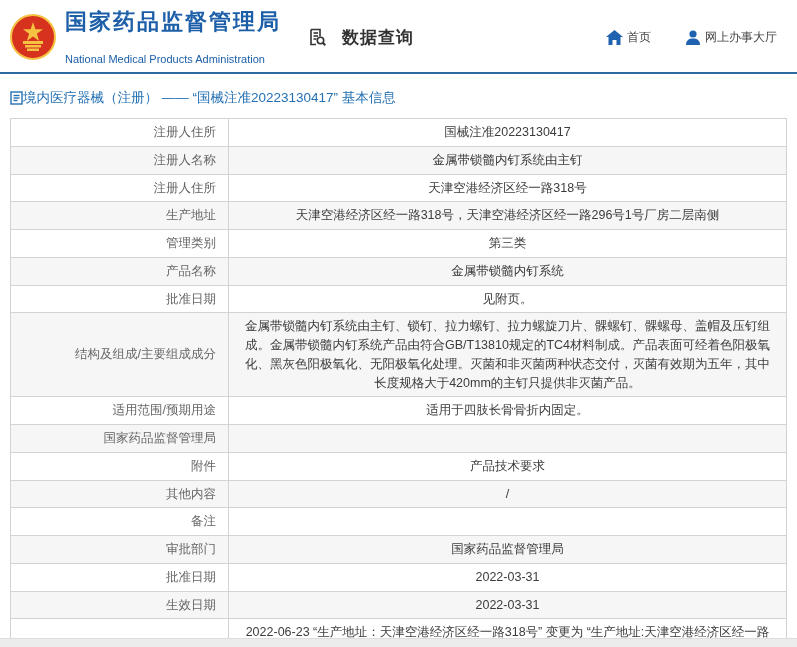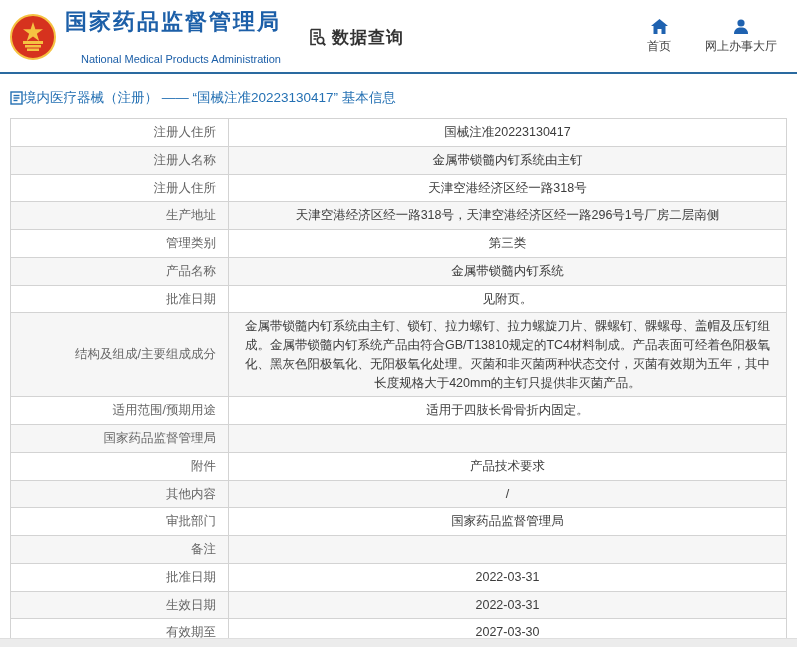--- a/index.html
+++ b/index.html
@@ -25,45 +25,43 @@
     color: #1c5fa8;
     font-size: 22px;
     font-weight: bold;
     letter-spacing: 2px;
     line-height: 1.15;
   }
   .org-en {
     color: #1c5fa8;
     font-size: 11px;
     margin-top: 18px;
-    text-align: right;
   }
   .section-tab {
     display: flex;
     align-items: center;
     margin-left: 26px;
-    gap: 5px;
+    gap: 15px;
     cursor: pointer;
     text-align: center;
   }
   .section-tab .label {
     color: #333;
     font-size: 17px;
     font-weight: 600;
     letter-spacing: 1px;
   }
   .top-nav {
     margin-left: auto;
     display: flex;
     gap: 34px;
     padding-right: 6px;
   }
   .nav-item {
     display: flex;
-    flex-direction: column;
     align-items: center;
     gap: 4px;
     cursor: pointer;
   }
   .nav-item .nav-label {
     font-size: 12px;
     color: #444;
   }
   
   .breadcrumb {
@@ -219,38 +217,34 @@
   </tr>
       <tr>
     <th class="label-cell">附件</th>
     <td class="value-cell">产品技术要求</td>
   </tr>
       <tr>
     <th class="label-cell">其他内容</th>
     <td class="value-cell">/</td>
   </tr>
       <tr>
+    <th class="label-cell">备注</th>
+    <td class="value-cell"></td>
+  </tr>
+      <tr>
     <th class="label-cell">审批部门</th>
     <td class="value-cell">国家药品监督管理局</td>
   </tr>
       <tr>
-    <th class="label-cell">备注</th>
-    <td class="value-cell"></td>
-  </tr>
-      <tr>
     <th class="label-cell">批准日期</th>
     <td class="value-cell">2022-03-31</td>
   </tr>
       <tr>
     <th class="label-cell">生效日期</th>
     <td class="value-cell">2022-03-31</td>
-  </tr>
-      <tr>
-    <th class="label-cell">有效期至</th>
-    <td class="value-cell">2027-03-30</td>
   </tr>
       <tr>
     <th class="label-cell">变更情况</th>
     <td class="value-cell">2022-06-23 “生产地址：天津空港经济区经一路318号” 变更为 “生产地址:天津空港经济区经一路318号，天津空港经济区经一路296号1号厂房二层南侧”。
 2022-06-23 “生产地址：天津空港经济区经一路318号” 变更为 “生产地址:天津空港经济区经一路318号，天津空港经济区经一路296号1号厂房二层南侧”。</td>
   </tr>
     </tbody>
 
 </table>
 

